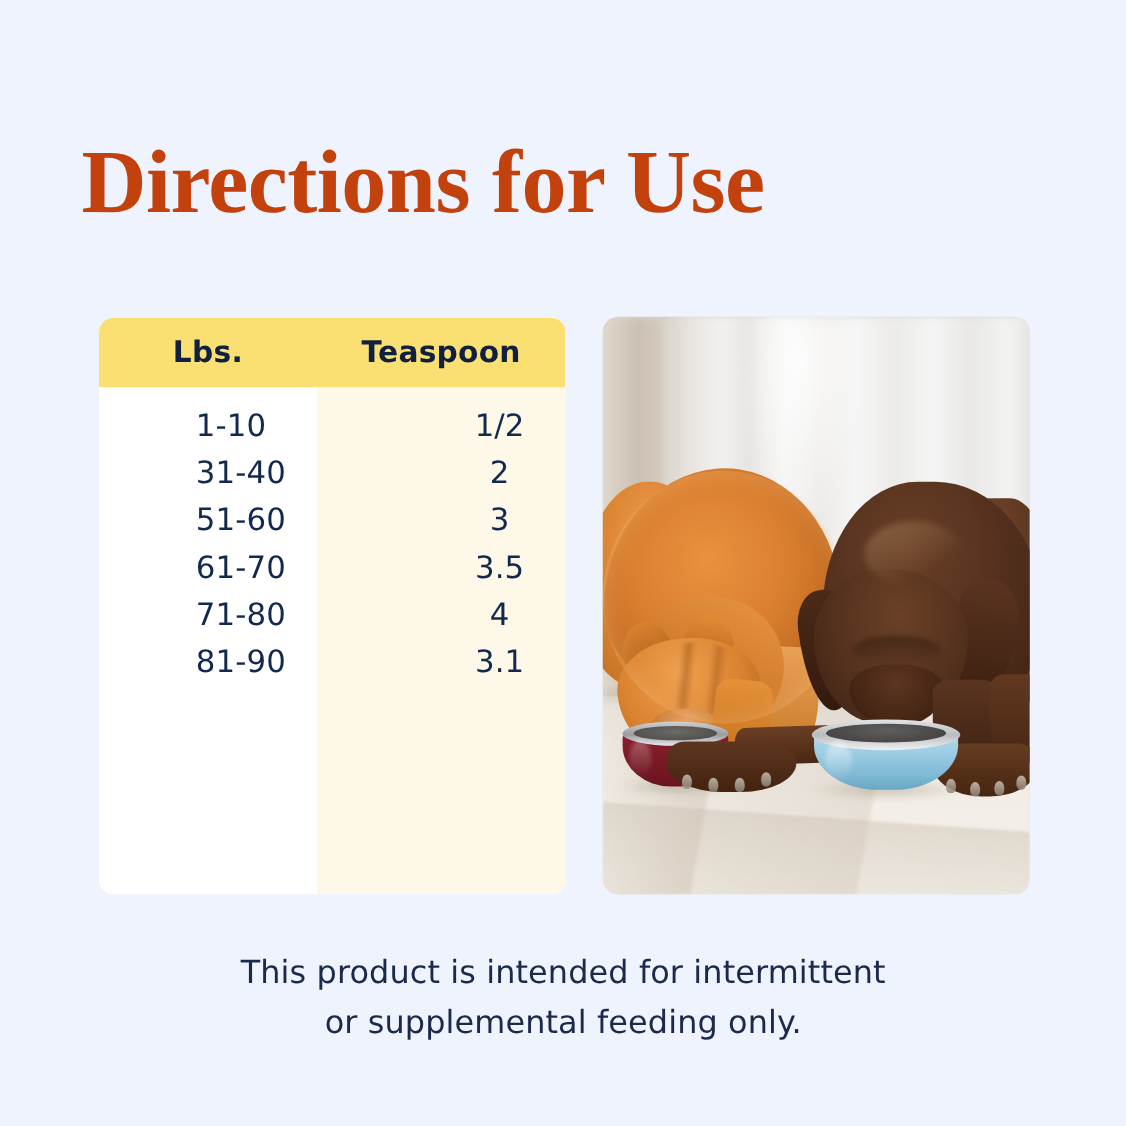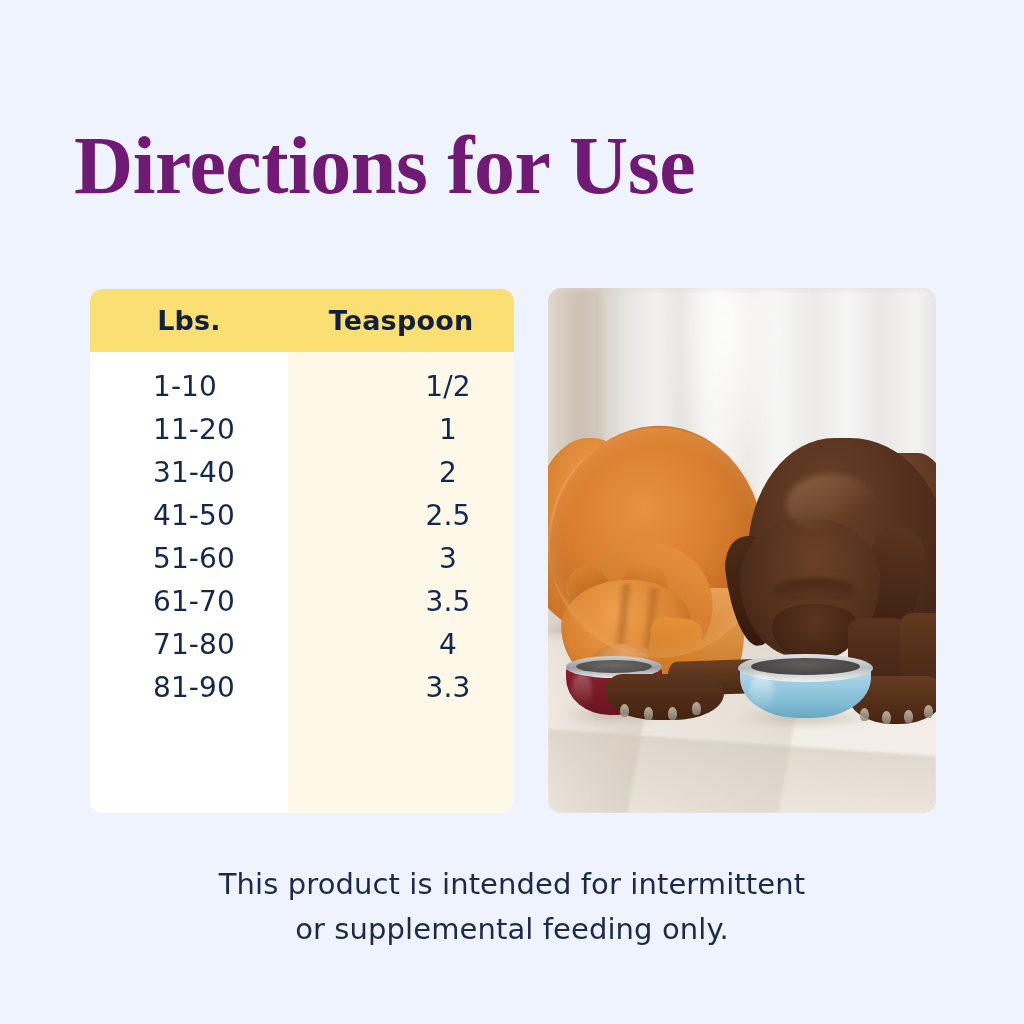--- a/index.html
+++ b/index.html
@@ -23,21 +23,21 @@
 
   
   .title {
     position: absolute;
     left: 74px;
     top: 118px;
     font-family: "Liberation Serif", "DejaVu Serif", serif;
     font-size: 82px;
     line-height: 96px;
     font-weight: 700;
-    color: #701a75;
+    color: #c2410c;
     letter-spacing: -0.5px;
     white-space: nowrap;
   }
 
   
   .table-card {
     position: absolute;
     left: 90px;
     top: 289px;
     width: 424px;
@@ -84,20 +84,21 @@
   .th.tsp { width: 226px; }
 
   .table-body {
     position: absolute;
     left: 0;
     top: 63px;
     width: 100%;
     height: 461px;
     padding-top: 13px;
     box-sizing: border-box;
+    padding-left: 25px;
   }
   .row {
     display: flex;
     height: 43px;
     align-items: center;
   }
   .cell {
     font-family: "DejaVu Sans", sans-serif;
     font-size: 28px;
     font-weight: 400;
@@ -404,46 +405,38 @@
       <div class="th lbs">Lbs.</div>
       <div class="th tsp">Teaspoon</div>
     </div>
 
     <div class="table-body">
       <div class="row">
         <div class="cell lbs">1-10</div>
         <div class="cell tsp">1/2</div>
       </div>
       <div class="row">
-        <div class="cell lbs">11-20</div>
-        <div class="cell tsp">1</div>
-      </div>
-      <div class="row">
         <div class="cell lbs">31-40</div>
         <div class="cell tsp">2</div>
-      </div>
-      <div class="row">
-        <div class="cell lbs">41-50</div>
-        <div class="cell tsp">2.5</div>
       </div>
       <div class="row">
         <div class="cell lbs">51-60</div>
         <div class="cell tsp">3</div>
       </div>
       <div class="row">
         <div class="cell lbs">61-70</div>
         <div class="cell tsp">3.5</div>
       </div>
       <div class="row">
         <div class="cell lbs">71-80</div>
         <div class="cell tsp">4</div>
       </div>
       <div class="row">
         <div class="cell lbs">81-90</div>
-        <div class="cell tsp">3.3</div>
+        <div class="cell tsp">3.1</div>
       </div>
     </div>
   </div>
 
   <div class="photo">
     <div class="ph-layer ph-curtain-warm"></div>
     <div class="ph-layer ph-curtain-main"></div>
     <div class="ph-layer ph-curtain-hi"></div>
 
     <div class="ph-layer ph-floor"></div>

